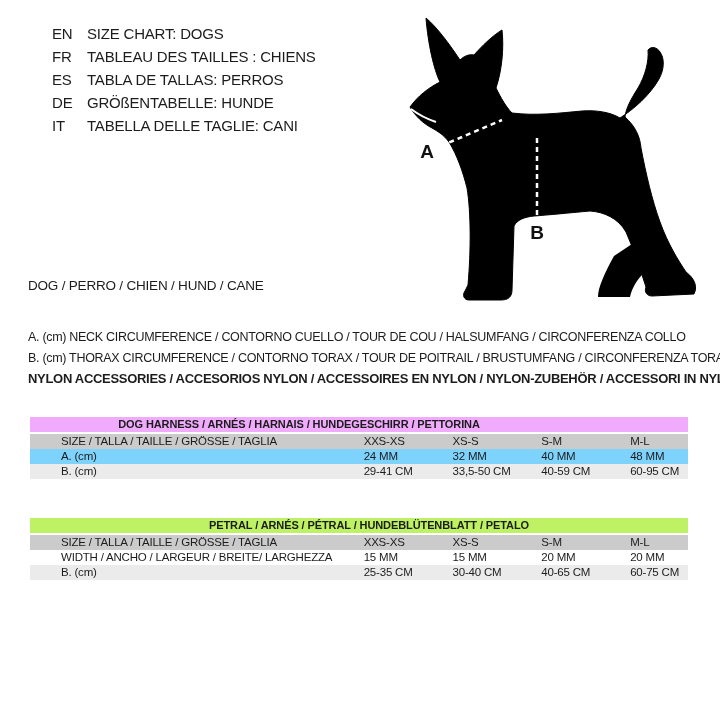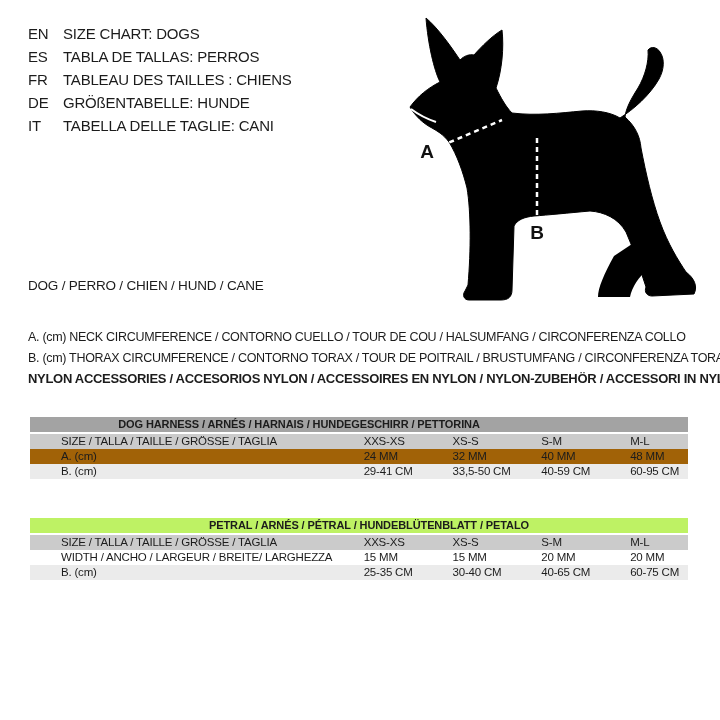--- a/index.html
+++ b/index.html
@@ -3,21 +3,21 @@
 <meta charset="utf-8">
 <style>
   html,body{margin:0;padding:0;background:#fff;}
   .canvas{
     position:relative;width:720px;height:720px;background:#fff;overflow:hidden;
     font-family:"Liberation Sans",sans-serif;color:#1c1c1c;
   }
   
   .langs{position:absolute;left:28px;top:22px;}
   .lang-row{display:flex;font-size:15px;line-height:23px;letter-spacing:-0.2px;}
-  .lang-code{width:35px;flex:0 0 35px;}
+  .lang-code{width:35px;flex:0 0 35px;margin-left:24px;}
   
   .dog-wrap{position:absolute;left:398px;top:4px;width:310px;height:300px;}
   
   .caption{position:absolute;left:28px;top:278px;font-size:13.5px;letter-spacing:-0.2px;white-space:nowrap;}
   .note{position:absolute;left:28px;font-size:12.5px;letter-spacing:-0.3px;white-space:nowrap;}
   .note-a{top:330px;}
   .note-b{top:351px;}
   .note-nylon{top:371px;font-weight:700;font-size:13px;}
   
   .sizetable{position:absolute;left:30px;width:658px;}
@@ -35,26 +35,26 @@
 <body>
 
 <div class="canvas">
 
   <div class="langs">
     <div class="lang-row">
       <span class="lang-code">EN</span>
       <span>SIZE CHART: DOGS</span>
     </div>
     <div class="lang-row">
+      <span class="lang-code">FR</span>
+      <span>TABLEAU DES TAILLES : CHIENS</span>
+    </div>
+    <div class="lang-row">
       <span class="lang-code">ES</span>
       <span>TABLA DE TALLAS: PERROS</span>
-    </div>
-    <div class="lang-row">
-      <span class="lang-code">FR</span>
-      <span>TABLEAU DES TAILLES : CHIENS</span>
     </div>
     <div class="lang-row">
       <span class="lang-code">DE</span>
       <span>GRÖßENTABELLE: HUNDE</span>
     </div>
     <div class="lang-row">
       <span class="lang-code">IT</span>
       <span>TABELLA DELLE TAGLIE: CANI</span>
     </div>
   </div>
@@ -112,30 +112,30 @@
     </svg>
   </div>
 
   <div class="caption">DOG / PERRO / CHIEN / HUND / CANE</div>
 
   <div class="note note-a">A. (cm) NECK CIRCUMFERENCE / CONTORNO CUELLO / TOUR DE COU / HALSUMFANG / CIRCONFERENZA COLLO</div>
   <div class="note note-b">B. (cm) THORAX CIRCUMFERENCE / CONTORNO TORAX / TOUR DE POITRAIL / BRUSTUMFANG / CIRCONFERENZA TORACE</div>
   <div class="note note-nylon">NYLON ACCESSORIES / ACCESORIOS NYLON / ACCESSOIRES EN NYLON / NYLON-ZUBEHÖR / ACCESSORI IN NYLON</div>
 
   <div class="sizetable t1">
-    <div class="t-title" style="background:#a3a3a3">DOG HARNESS / ARNÉS / HARNAIS / HUNDEGESCHIRR / PETTORINA</div>
+    <div class="t-title" style="background:#f0abfc">DOG HARNESS / ARNÉS / HARNAIS / HUNDEGESCHIRR / PETTORINA</div>
     <div class="t-gap"></div>
     <div class="t-row" style="background:#CBCBCB">
       <div class="c-label">SIZE / TALLA / TAILLE / GRÖSSE / TAGLIA</div>
       <div class="c-val">XXS-XS</div>
       <div class="c-val">XS-S</div>
       <div class="c-val">S-M</div>
       <div class="c-val">M-L</div>
     </div>
-    <div class="t-row" style="background:#a16207">
+    <div class="t-row" style="background:#7dd3fc">
       <div class="c-label">A. (cm)</div>
       <div class="c-val">24 MM</div>
       <div class="c-val">32 MM</div>
       <div class="c-val">40 MM</div>
       <div class="c-val">48 MM</div>
     </div>
     <div class="t-row" style="background:#EBEBEB">
       <div class="c-label">B. (cm)</div>
       <div class="c-val">29-41 CM</div>
       <div class="c-val">33,5-50 CM</div>

